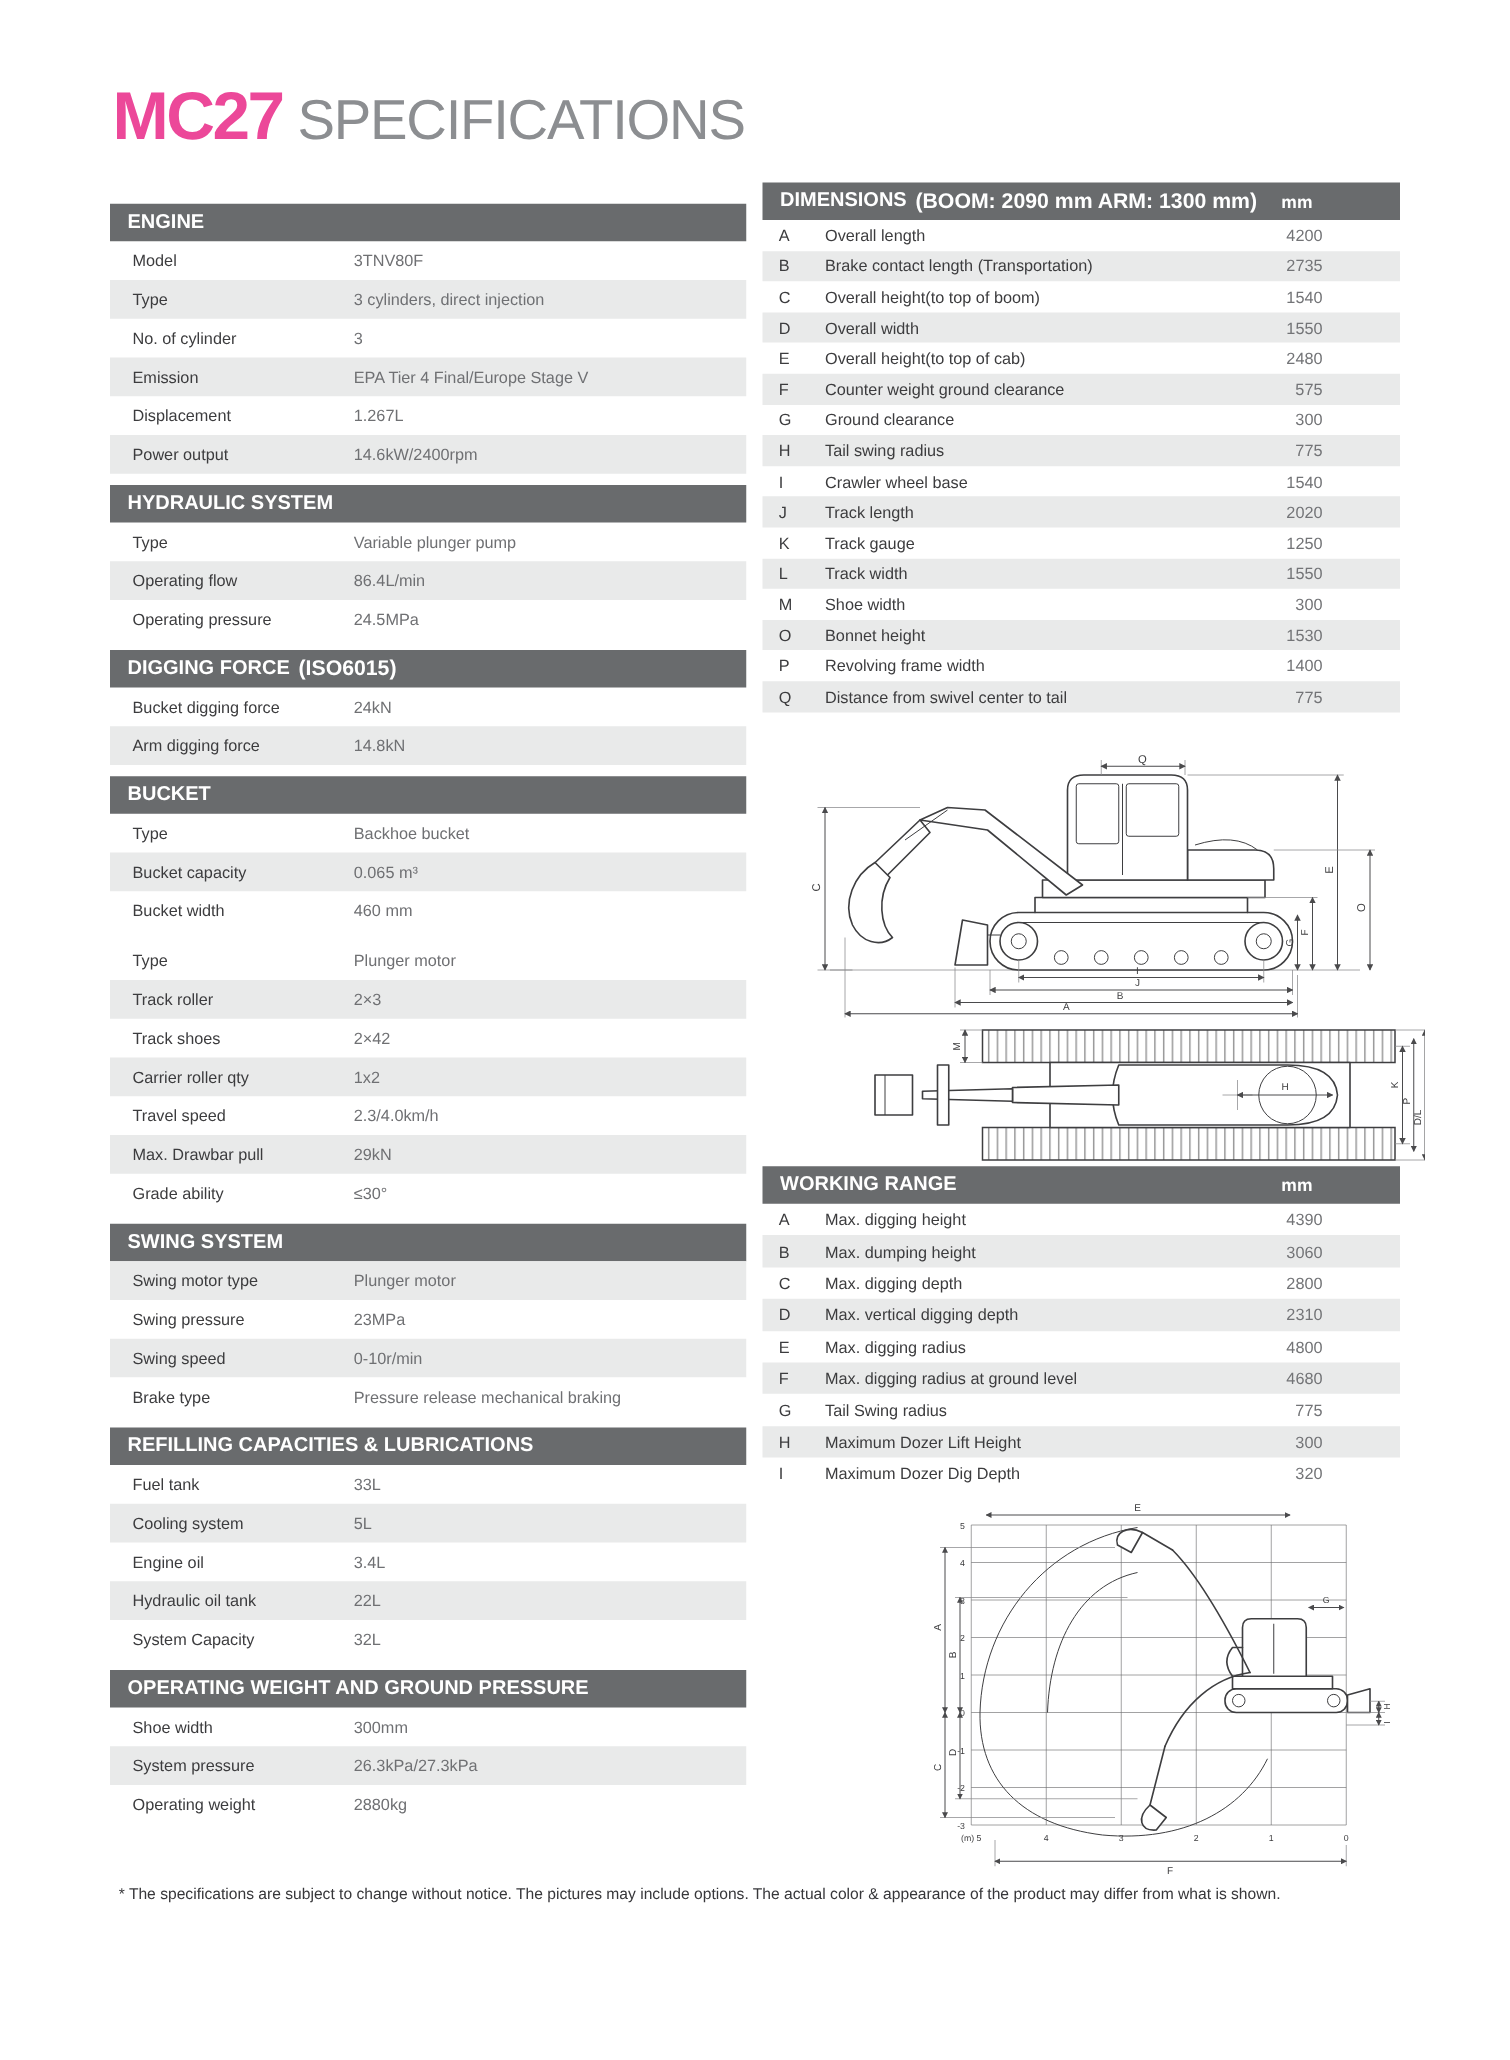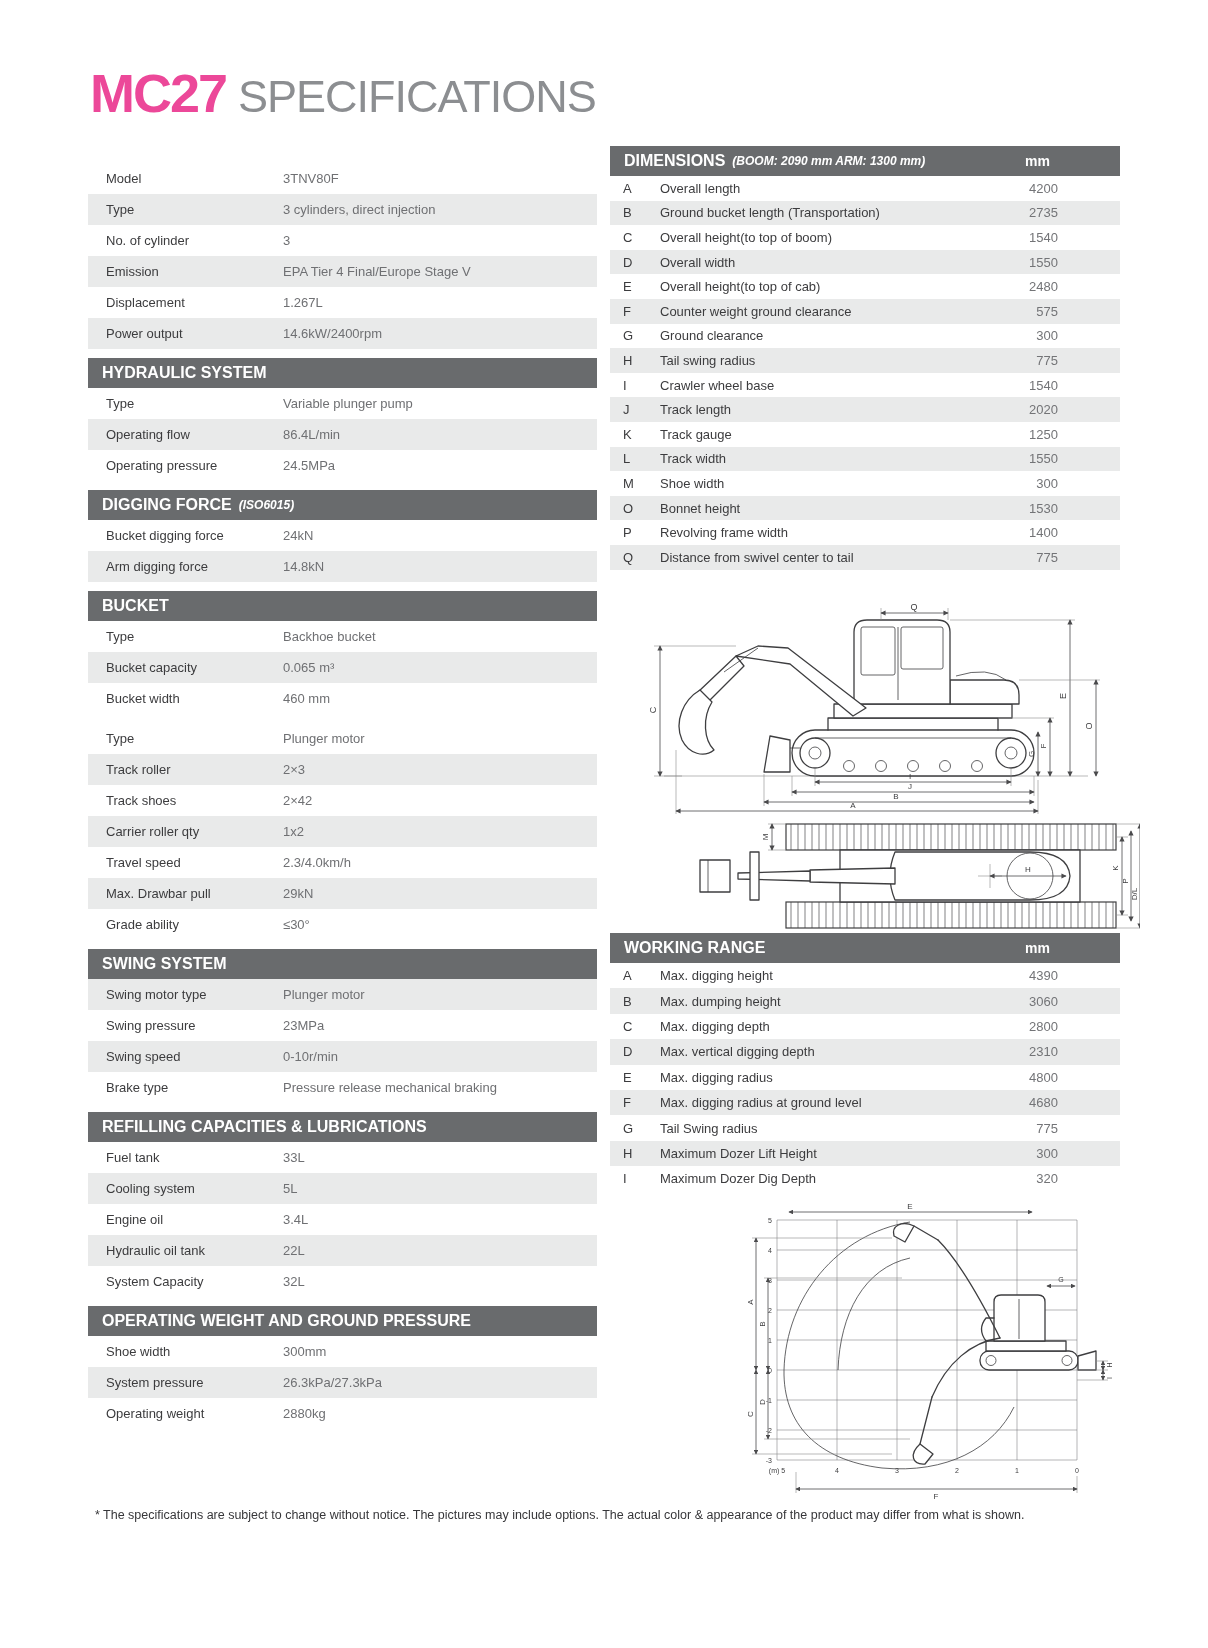--- a/index.html
+++ b/index.html
@@ -13,21 +13,21 @@
 
   
   .col-left{position:absolute;left:88px;top:163px;width:509px;}
   .dims-table{position:absolute;left:610px;top:146px;width:510px;}
   .wr-table{position:absolute;left:610px;top:933px;width:510px;}
 
   
   .sec{margin-bottom:9px;}
   .sec-header{height:30px;background:#696b6d;color:#fff;display:flex;align-items:center;padding:0 12px 0 14px;}
   .sec-header .t{font-weight:bold;font-size:16px;white-space:nowrap;}
-  .sec-header .n{font-weight:bold;font-size:12px;margin-left:7px;white-space:nowrap;font-style:italic;}
+  .sec-header .n{font-weight:bold;font-size:17px;margin-left:7px;white-space:nowrap;}
   .sec-header .u{margin-left:auto;font-weight:bold;font-size:14px;padding-right:58px;}
   .spec-row{height:31px;display:flex;align-items:center;padding-left:18px;font-size:13px;}
   .spec-row .lbl{width:177px;color:#3c3c3e;flex:none;}
   .spec-row .val{color:#6f7073;}
   .sec .rows .spec-row:nth-child(even){background:#e9eaea;}
   .sec.flip .rows .spec-row:nth-child(even){background:#fff;}
   .sec.flip .rows .spec-row:nth-child(odd){background:#e9eaea;}
 
   .dim-row{height:24.6px;display:flex;align-items:center;padding-left:13px;font-size:13px;}
   .wr-table .dim-row{height:25.4px;}
@@ -56,20 +56,23 @@
 
 <div class="page">
 
   <div class="title">
     <span class="model">MC27</span>
     <span class="suffix">SPECIFICATIONS</span>
   </div>
 
   <div class="col-left">
       <section class="sec">
+        <div class="sec-header">
+          <span class="t">ENGINE</span>
+        </div>
         <div class="rows">
           <div class="spec-row">
             <span class="lbl">Model</span>
             <span class="val">3TNV80F</span>
           </div>
           <div class="spec-row">
             <span class="lbl">Type</span>
             <span class="val">3 cylinders, direct injection</span>
           </div>
           <div class="spec-row">
@@ -254,21 +257,21 @@
           <span class="u">mm</span>
         </div>
         <div class="rows">
           <div class="dim-row">
             <span class="ltr">A</span>
             <span class="nm">Overall length</span>
             <span class="vl">4200</span>
           </div>
           <div class="dim-row">
             <span class="ltr">B</span>
-            <span class="nm">Ground bucket length (Transportation)</span>
+            <span class="nm">Brake contact length (Transportation)</span>
             <span class="vl">2735</span>
           </div>
           <div class="dim-row">
             <span class="ltr">C</span>
             <span class="nm">Overall height(to top of boom)</span>
             <span class="vl">1540</span>
           </div>
           <div class="dim-row">
             <span class="ltr">D</span>
             <span class="nm">Overall width</span>

